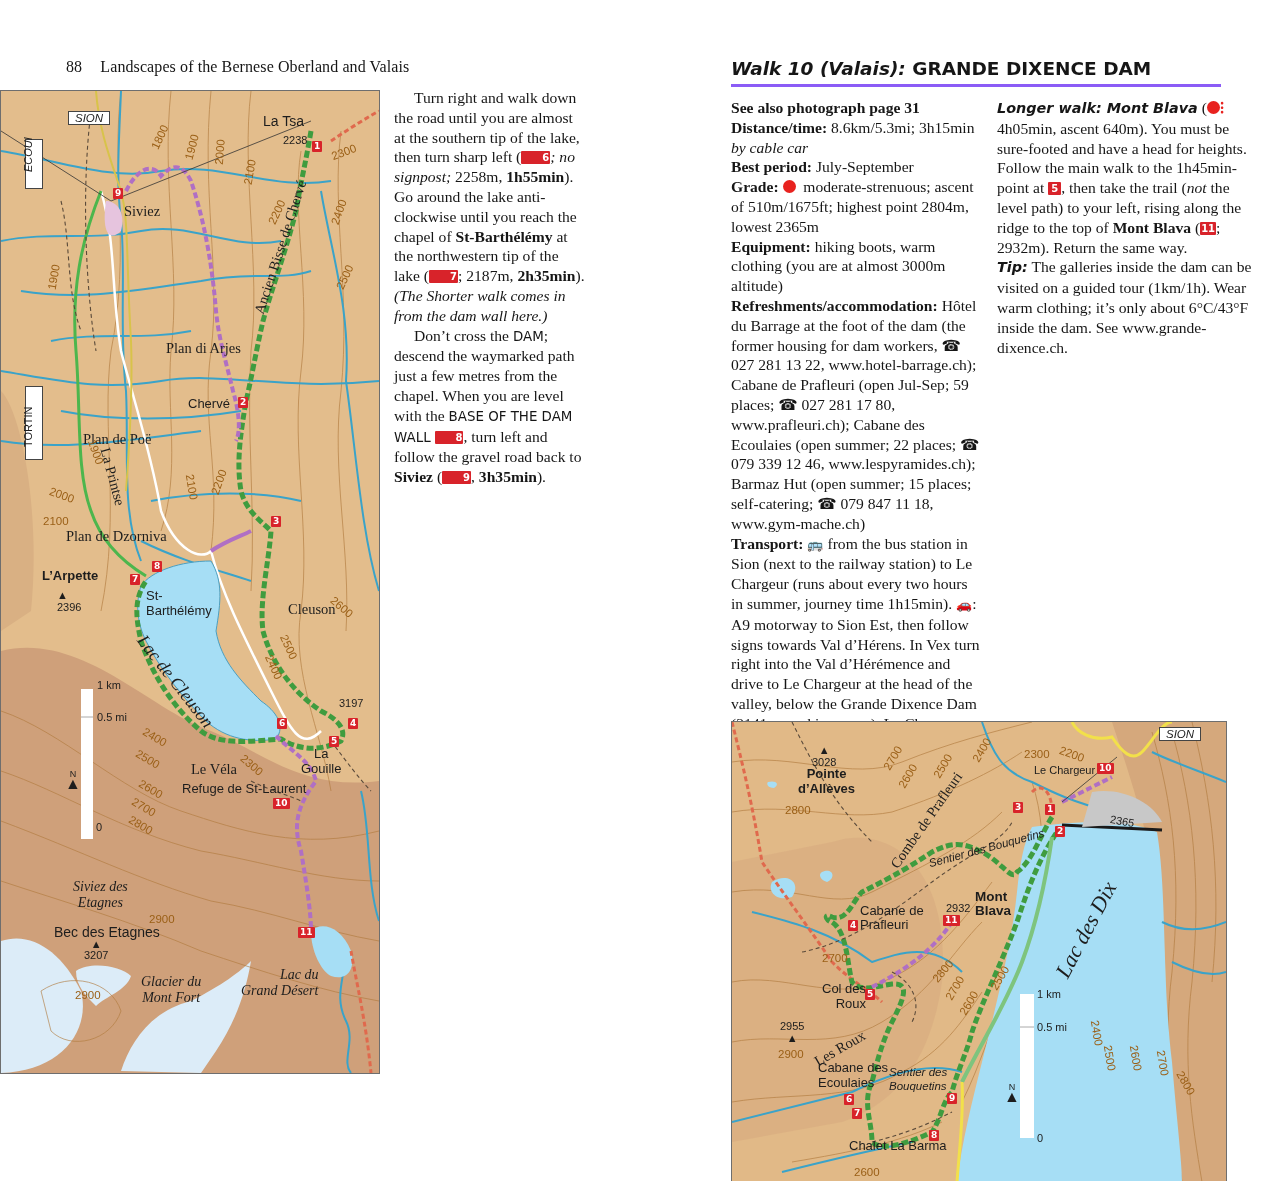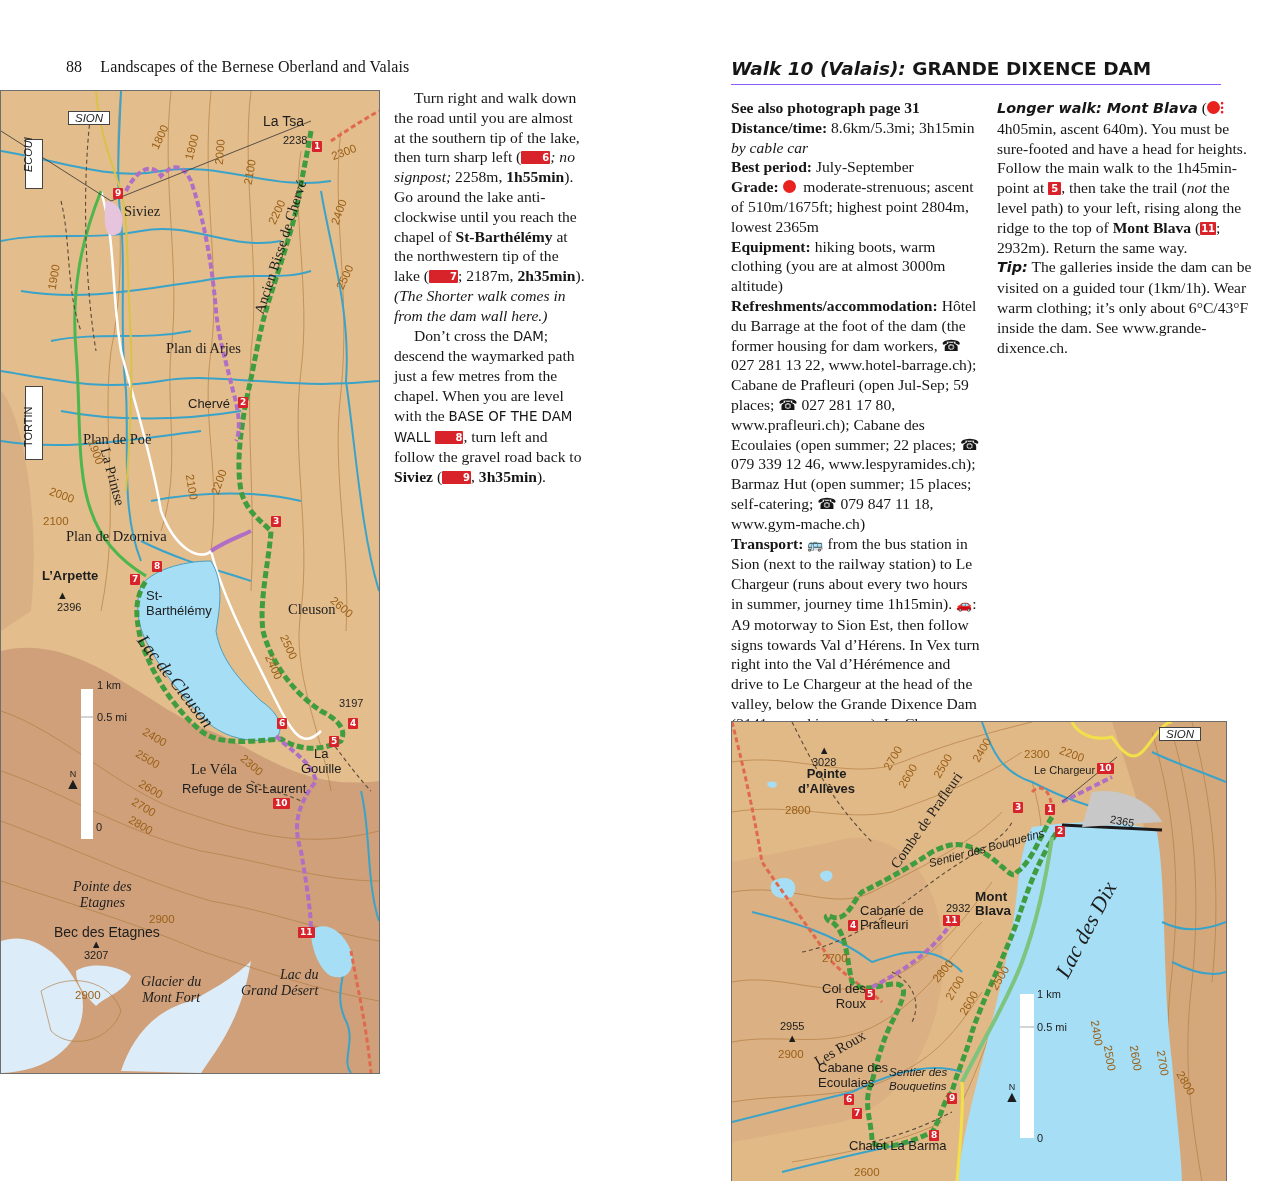--- a/index.html
+++ b/index.html
@@ -7,21 +7,21 @@
     width: 1286px; height: 1181px; background: #ffffff; position: relative; overflow: hidden;
     font-family: "Liberation Serif", "DejaVu Serif", serif; color: #161616;
   }
   .abs { position: absolute; }
   
   .running-head { left: 66px; top: 58px; font-size: 16px; letter-spacing: 0.1px; }
   .running-head .pg { margin-right: 14px; }
   
   .walk-title {
     left: 731px; top: 58px; width: 490px; font-family: "DejaVu Sans", sans-serif;
-    font-size: 18.5px; font-weight: bold; padding-bottom: 5px; border-bottom: 1px solid #8b5cf6;
+    font-size: 18.5px; font-weight: bold; padding-bottom: 5px; border-bottom: 3px solid #8b5cf6;
   }
   .walk-title .it { font-style: italic; }
   
   .col { font-size: 15.6px; line-height: 19.8px; }
   .col p { margin: 0; }
   .col .indent { text-indent: 20px; }
   .b { font-weight: bold; }
   .i { font-style: italic; }
   .sc { font-family: "DejaVu Sans", sans-serif; font-size: 13.4px; }
   .hsans { font-family: "DejaVu Sans", sans-serif; font-weight: bold; font-style: italic; font-size: 14.4px; }
@@ -147,21 +147,21 @@
   <div class="map-label small" style="left:56px;top:498px;">▲<br><span>2396</span></div>
   <div class="map-label" style="left:145px;top:497px;white-space:pre;line-height:15px;">St-
 Barthélémy</div>
   <div class="map-label serif-label" style="left:263px;top:510px;padding-left:24px;">Cleuson</div>
   <div class="map-label it-label" style="left:148px;top:540px;font-size:18px;transform:rotate(52deg);transform-origin:left top;">Lac de Cleuson</div>
   <div class="map-label small" style="left:338px;top:606px;">3197</div>
   <div class="map-label" style="left:300px;top:655px;white-space:pre;text-align:center;line-height:15px;">La
 Gouille</div>
   <div class="map-label serif-label" style="left:190px;top:670px;">Le Véla</div>
   <div class="map-label" style="left:181px;top:690px;">Refuge de St-Laurent</div>
-  <div class="map-label it-label" style="left:72px;top:788px;white-space:pre;text-align:center;line-height:16px;">Pointe des
+  <div class="map-label it-label" style="left:72px;top:788px;white-space:pre;text-align:center;line-height:16px;">Siviez des
 Etagnes</div>
   <div class="map-label" style="left:53px;top:833px;font-size:14px;">Bec des Etagnes</div>
   <div class="map-label small" style="left:83px;top:848px;text-align:center;line-height:11px;">▲<br><span>3207</span></div>
   <div class="map-label it-label" style="left:140px;top:883px;white-space:pre;text-align:center;line-height:16px;">Glacier du
 Mont Fort</div>
   <div class="map-label it-label" style="left:240px;top:876px;white-space:pre;text-align:right;line-height:16px;">Lac du
 Grand Désert</div>
   <div class="map-label small" style="left:96px;top:588px;">1 km</div>
   <div class="map-label small" style="left:96px;top:620px;">0.5 mi</div>
   <div class="map-label small" style="left:95px;top:730px;">0</div>

